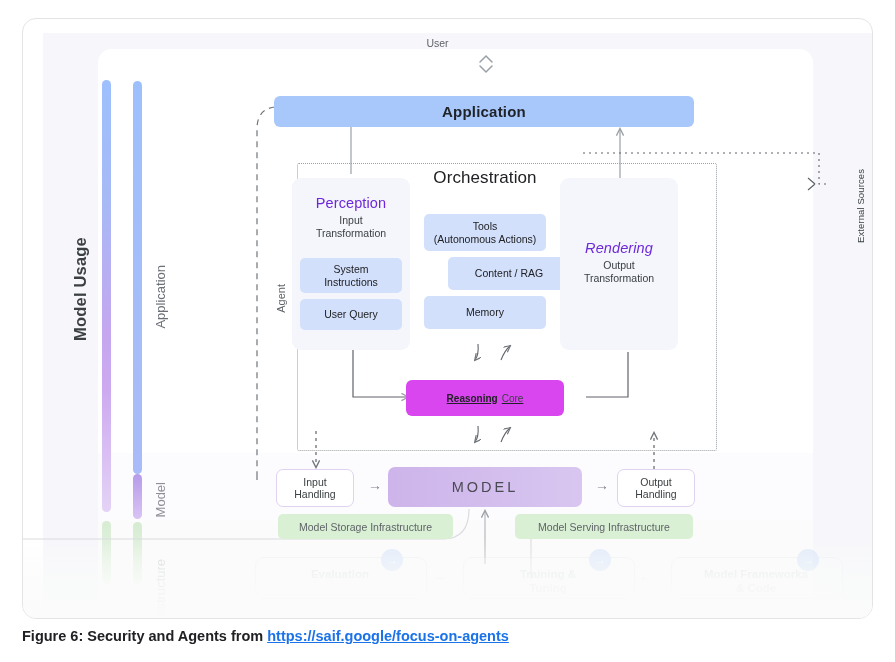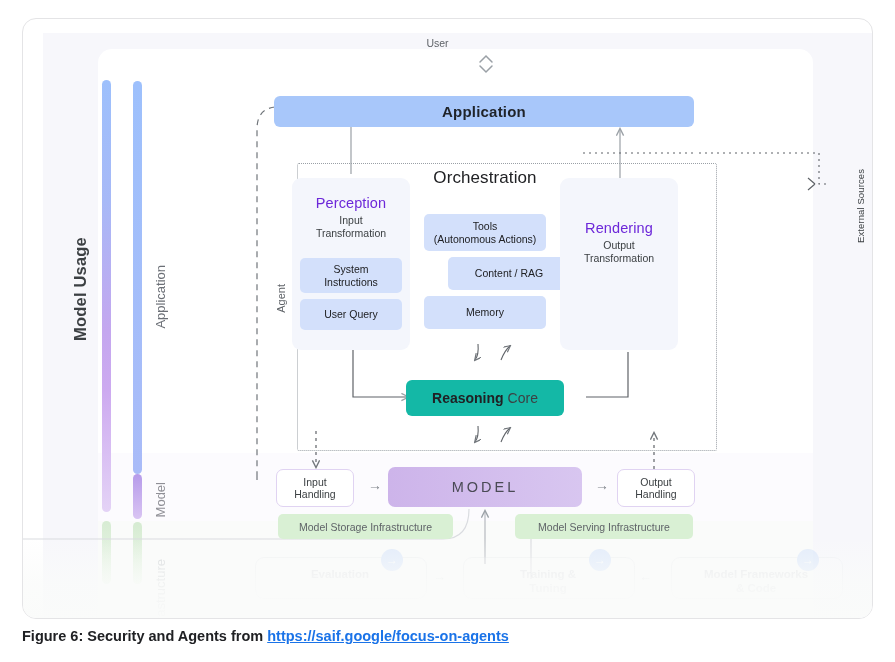--- a/index.html
+++ b/index.html
@@ -100,43 +100,43 @@
   .rendering{left:559px;top:177px;width:118px;height:172px;}
 
   .comp-title{
     text-align:center;font-size:14.5px;color:#6d28d9;margin-top:17px;
     font-weight:400;letter-spacing:.1px;
   }
   .comp-sub{
     text-align:center;font-size:10.5px;color:#3c4043;line-height:13px;
     margin-top:3px;
   }
-  .rendering .comp-title{margin-top:42px;}
+  .rendering .comp-title{margin-top:62px;font-style:italic;}
 
   .chip{
     position:absolute;background:#d3e0fb;border-radius:5px;
     display:flex;align-items:center;justify-content:center;text-align:center;
     font-size:10.5px;color:#202124;line-height:12.5px;
   }
   .chip-sys{left:299px;top:257px;width:102px;height:35px;}
   .chip-uq{left:299px;top:298px;width:102px;height:31px;}
 
   .orch-title{
     position:absolute;left:413px;top:167px;width:142px;text-align:center;
     font-size:17px;color:#202124;letter-spacing:.1px;
   }
   .chip-tools{left:423px;top:213px;width:122px;height:37px;}
   .chip-rag{left:423px;top:256px;width:122px;height:33px;margin-left:24px;}
   .chip-mem{left:423px;top:295px;width:122px;height:33px;}
 
   .reasoning-core{
     position:absolute;left:405px;top:379px;width:158px;height:36px;
-    background:#14b8a6;border-radius:6px;
+    background:#d946ef;border-radius:6px;
     display:flex;align-items:center;justify-content:center;
-    font-size:14px;color:#202124;
+    font-size:10px;color:#202124;text-decoration:underline;
   }
   .reasoning-core b{font-weight:600;}
   .reasoning-core span.soft{font-weight:400;color:#3c4043;margin-left:4px;}
 
   
   .model-box{
     position:absolute;left:387px;top:466px;width:194px;height:40px;
     border-radius:7px;
     background:linear-gradient(to right,#cdb4ea,#d8c6f0);
     display:flex;align-items:center;justify-content:center;

